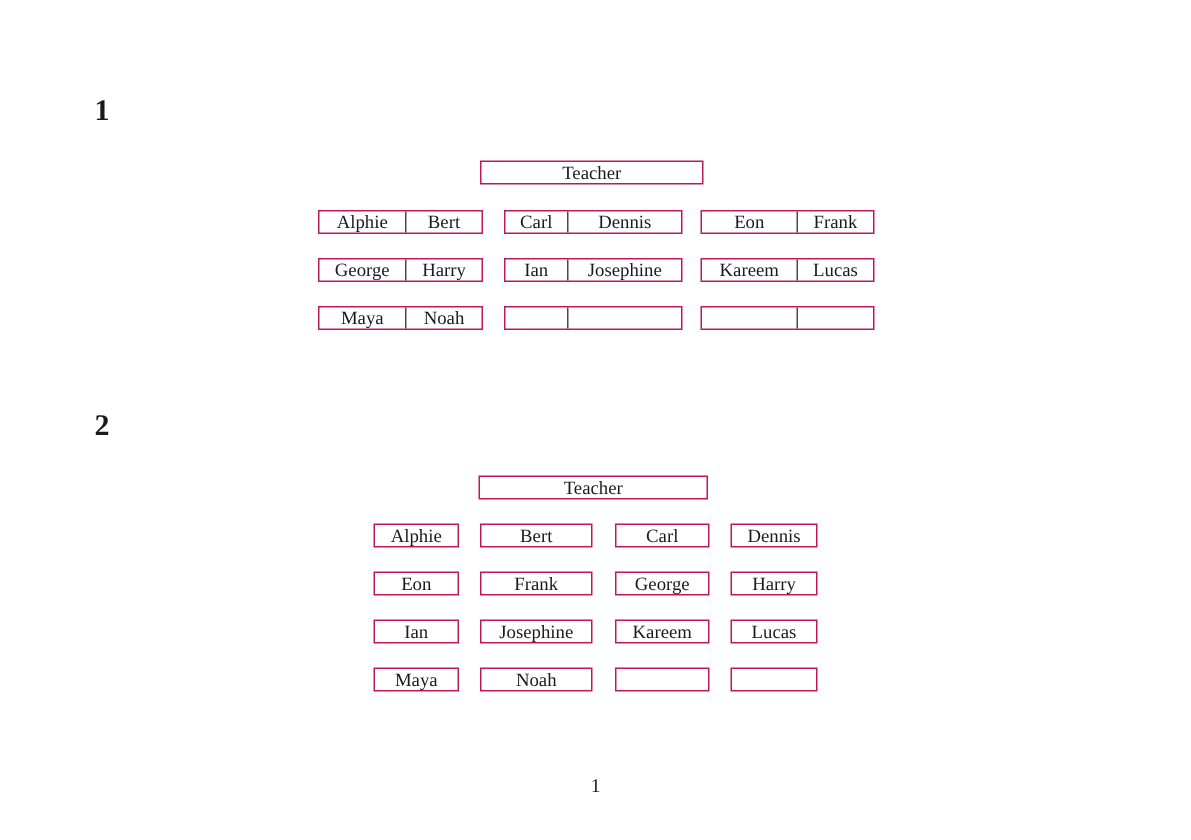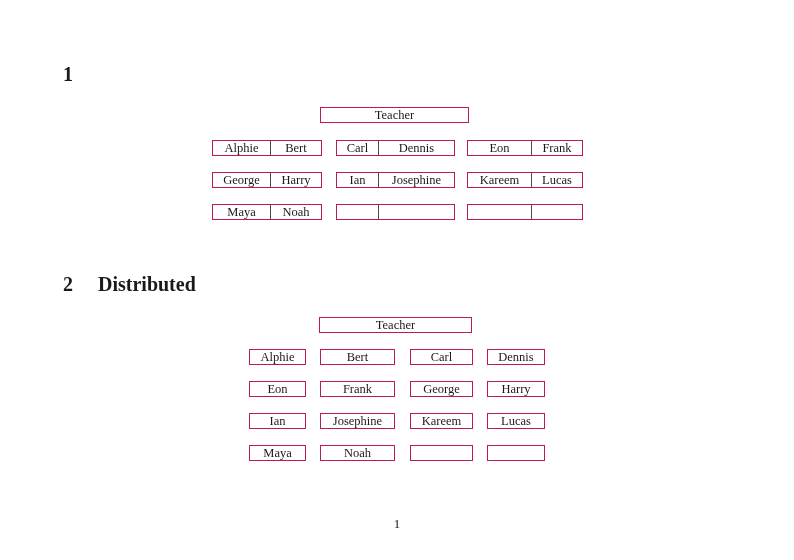--- a/index.html
+++ b/index.html
@@ -118,21 +118,20 @@
     <span class="cell cell-l"></span>
     <span class="cell cell-r"></span>
   </div>
   <div class="box cc cr3">
     <span class="cell cell-l"></span>
     <span class="cell cell-r"></span>
   </div>
 
   <div class="heading h2">
     <span class="num">2</span>
-    <span>Distributed</span>
   </div>
 
   <div class="box t2">
     <span class="cell cell-full">Teacher</span>
   </div>
 
   <div class="box d1 dr1">
     <span class="cell cell-full">Alphie</span>
   </div>
   <div class="box d2 dr1">

